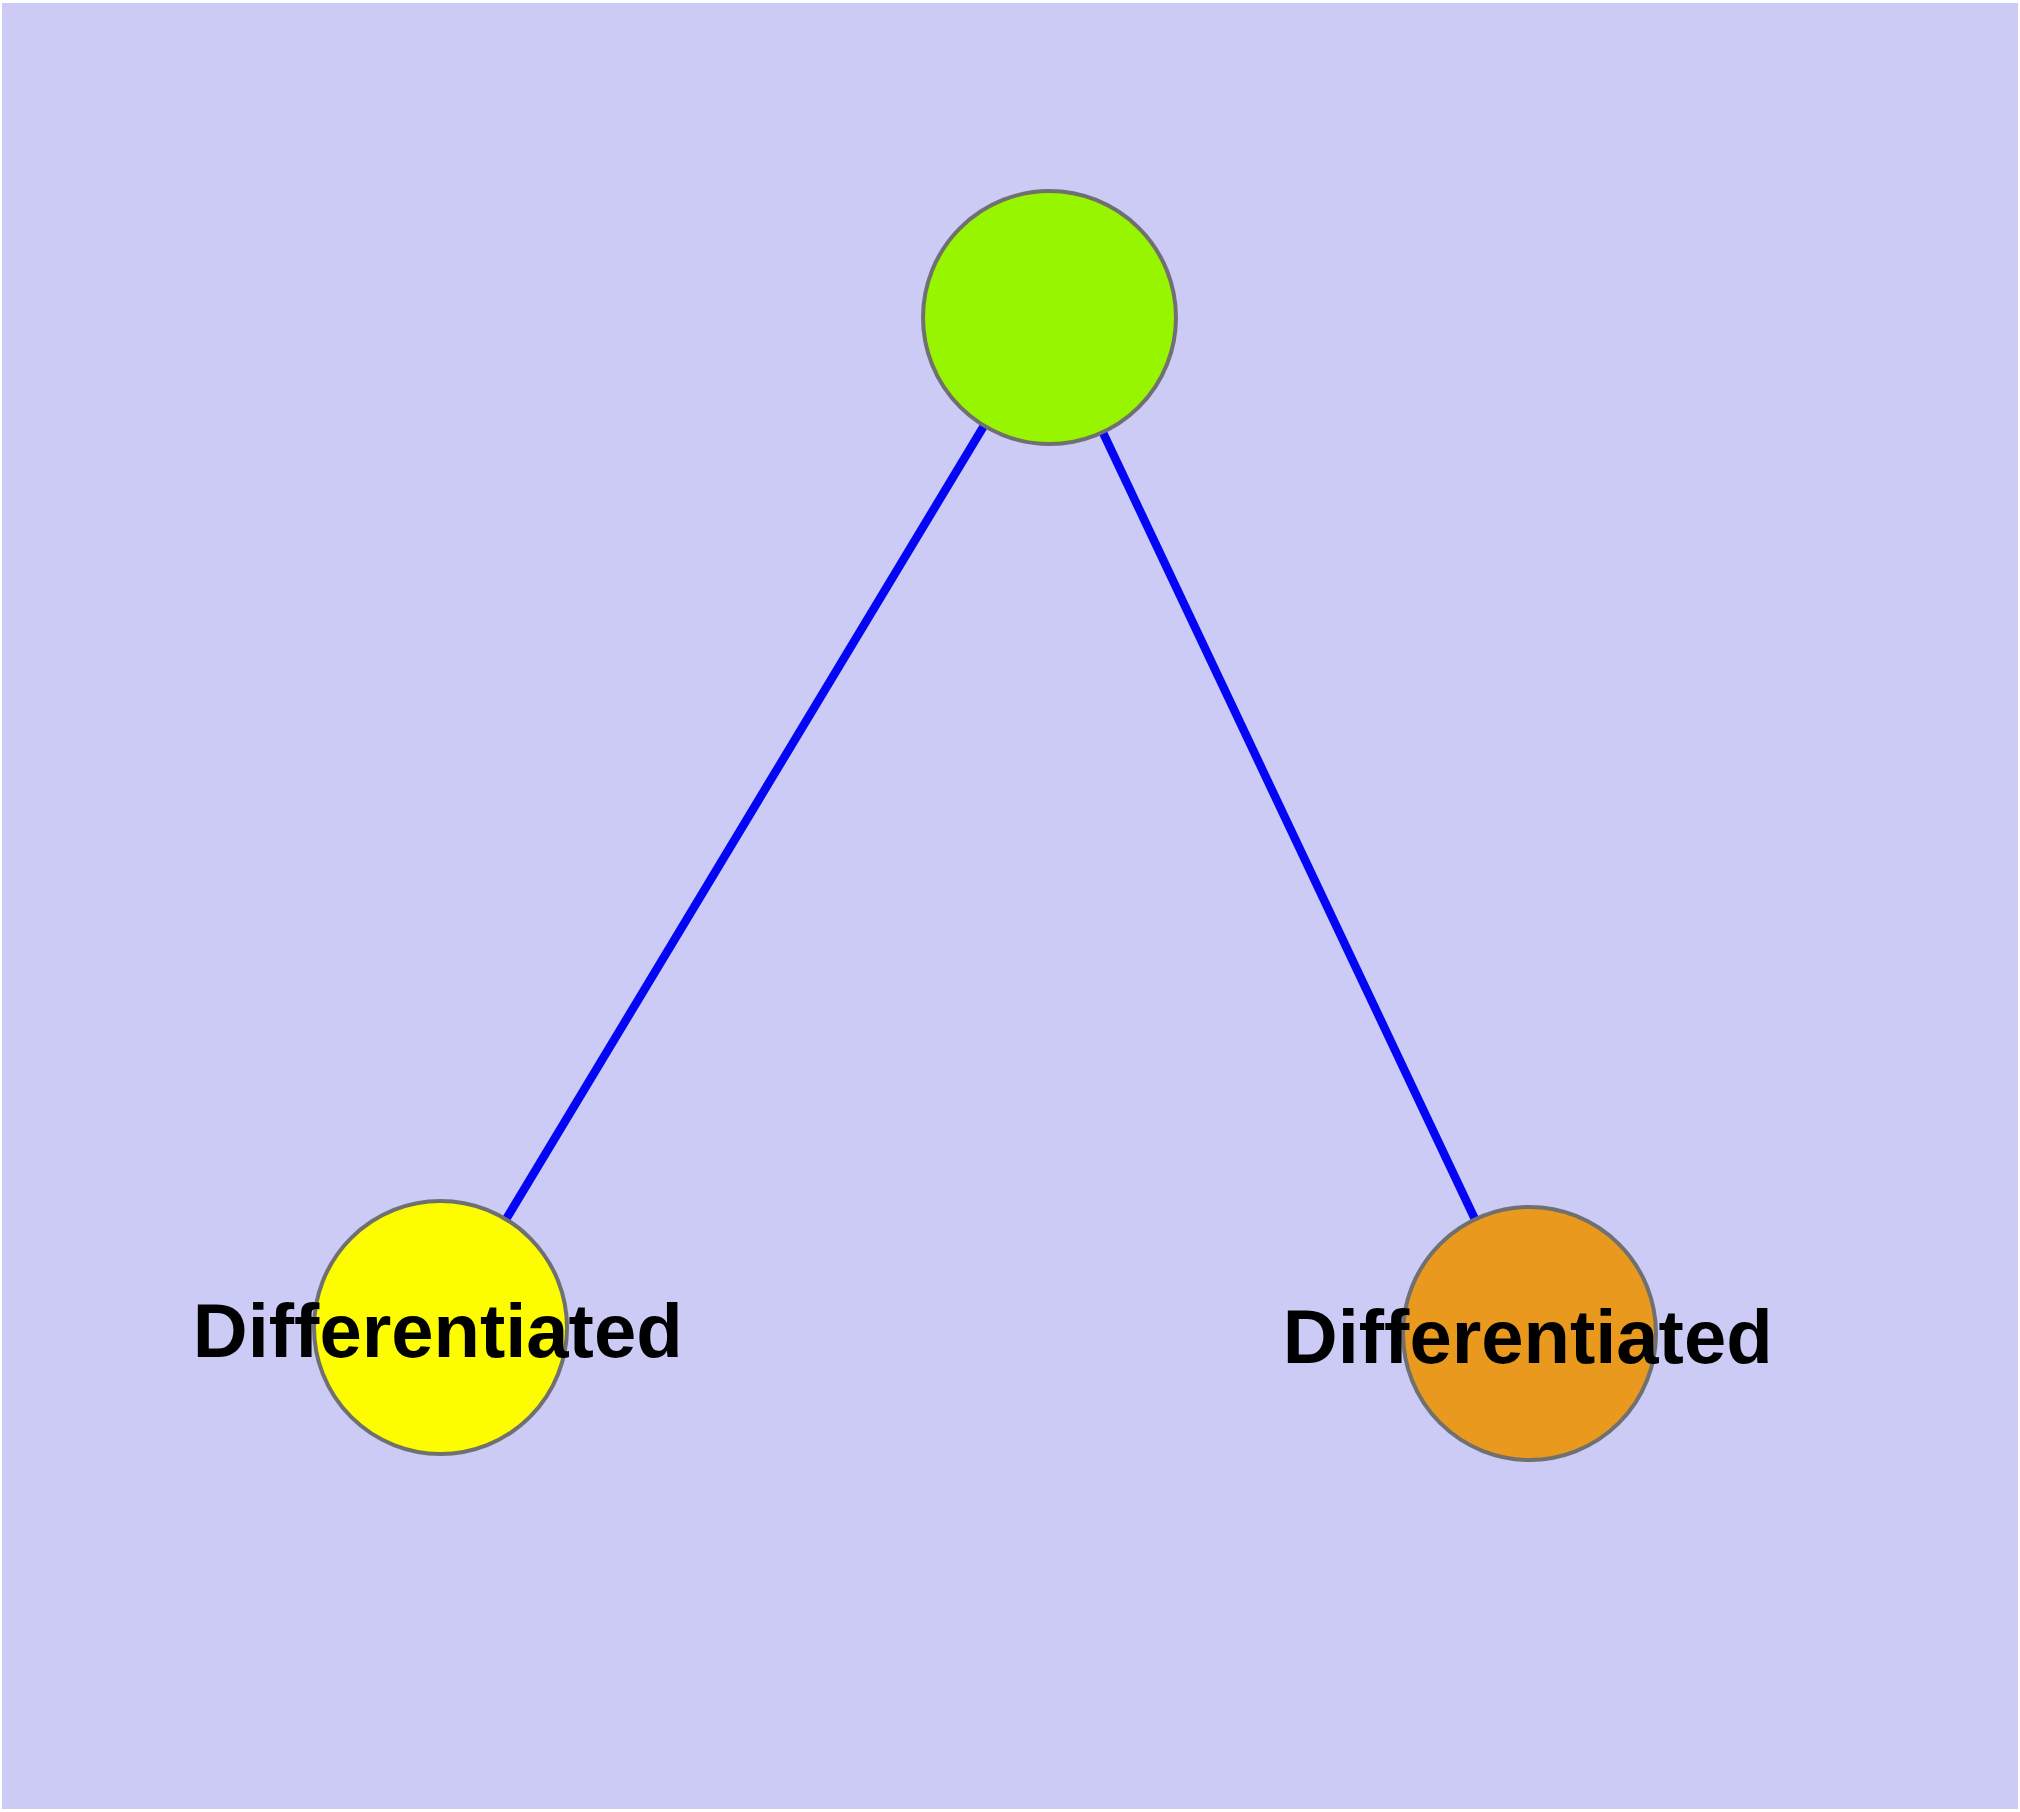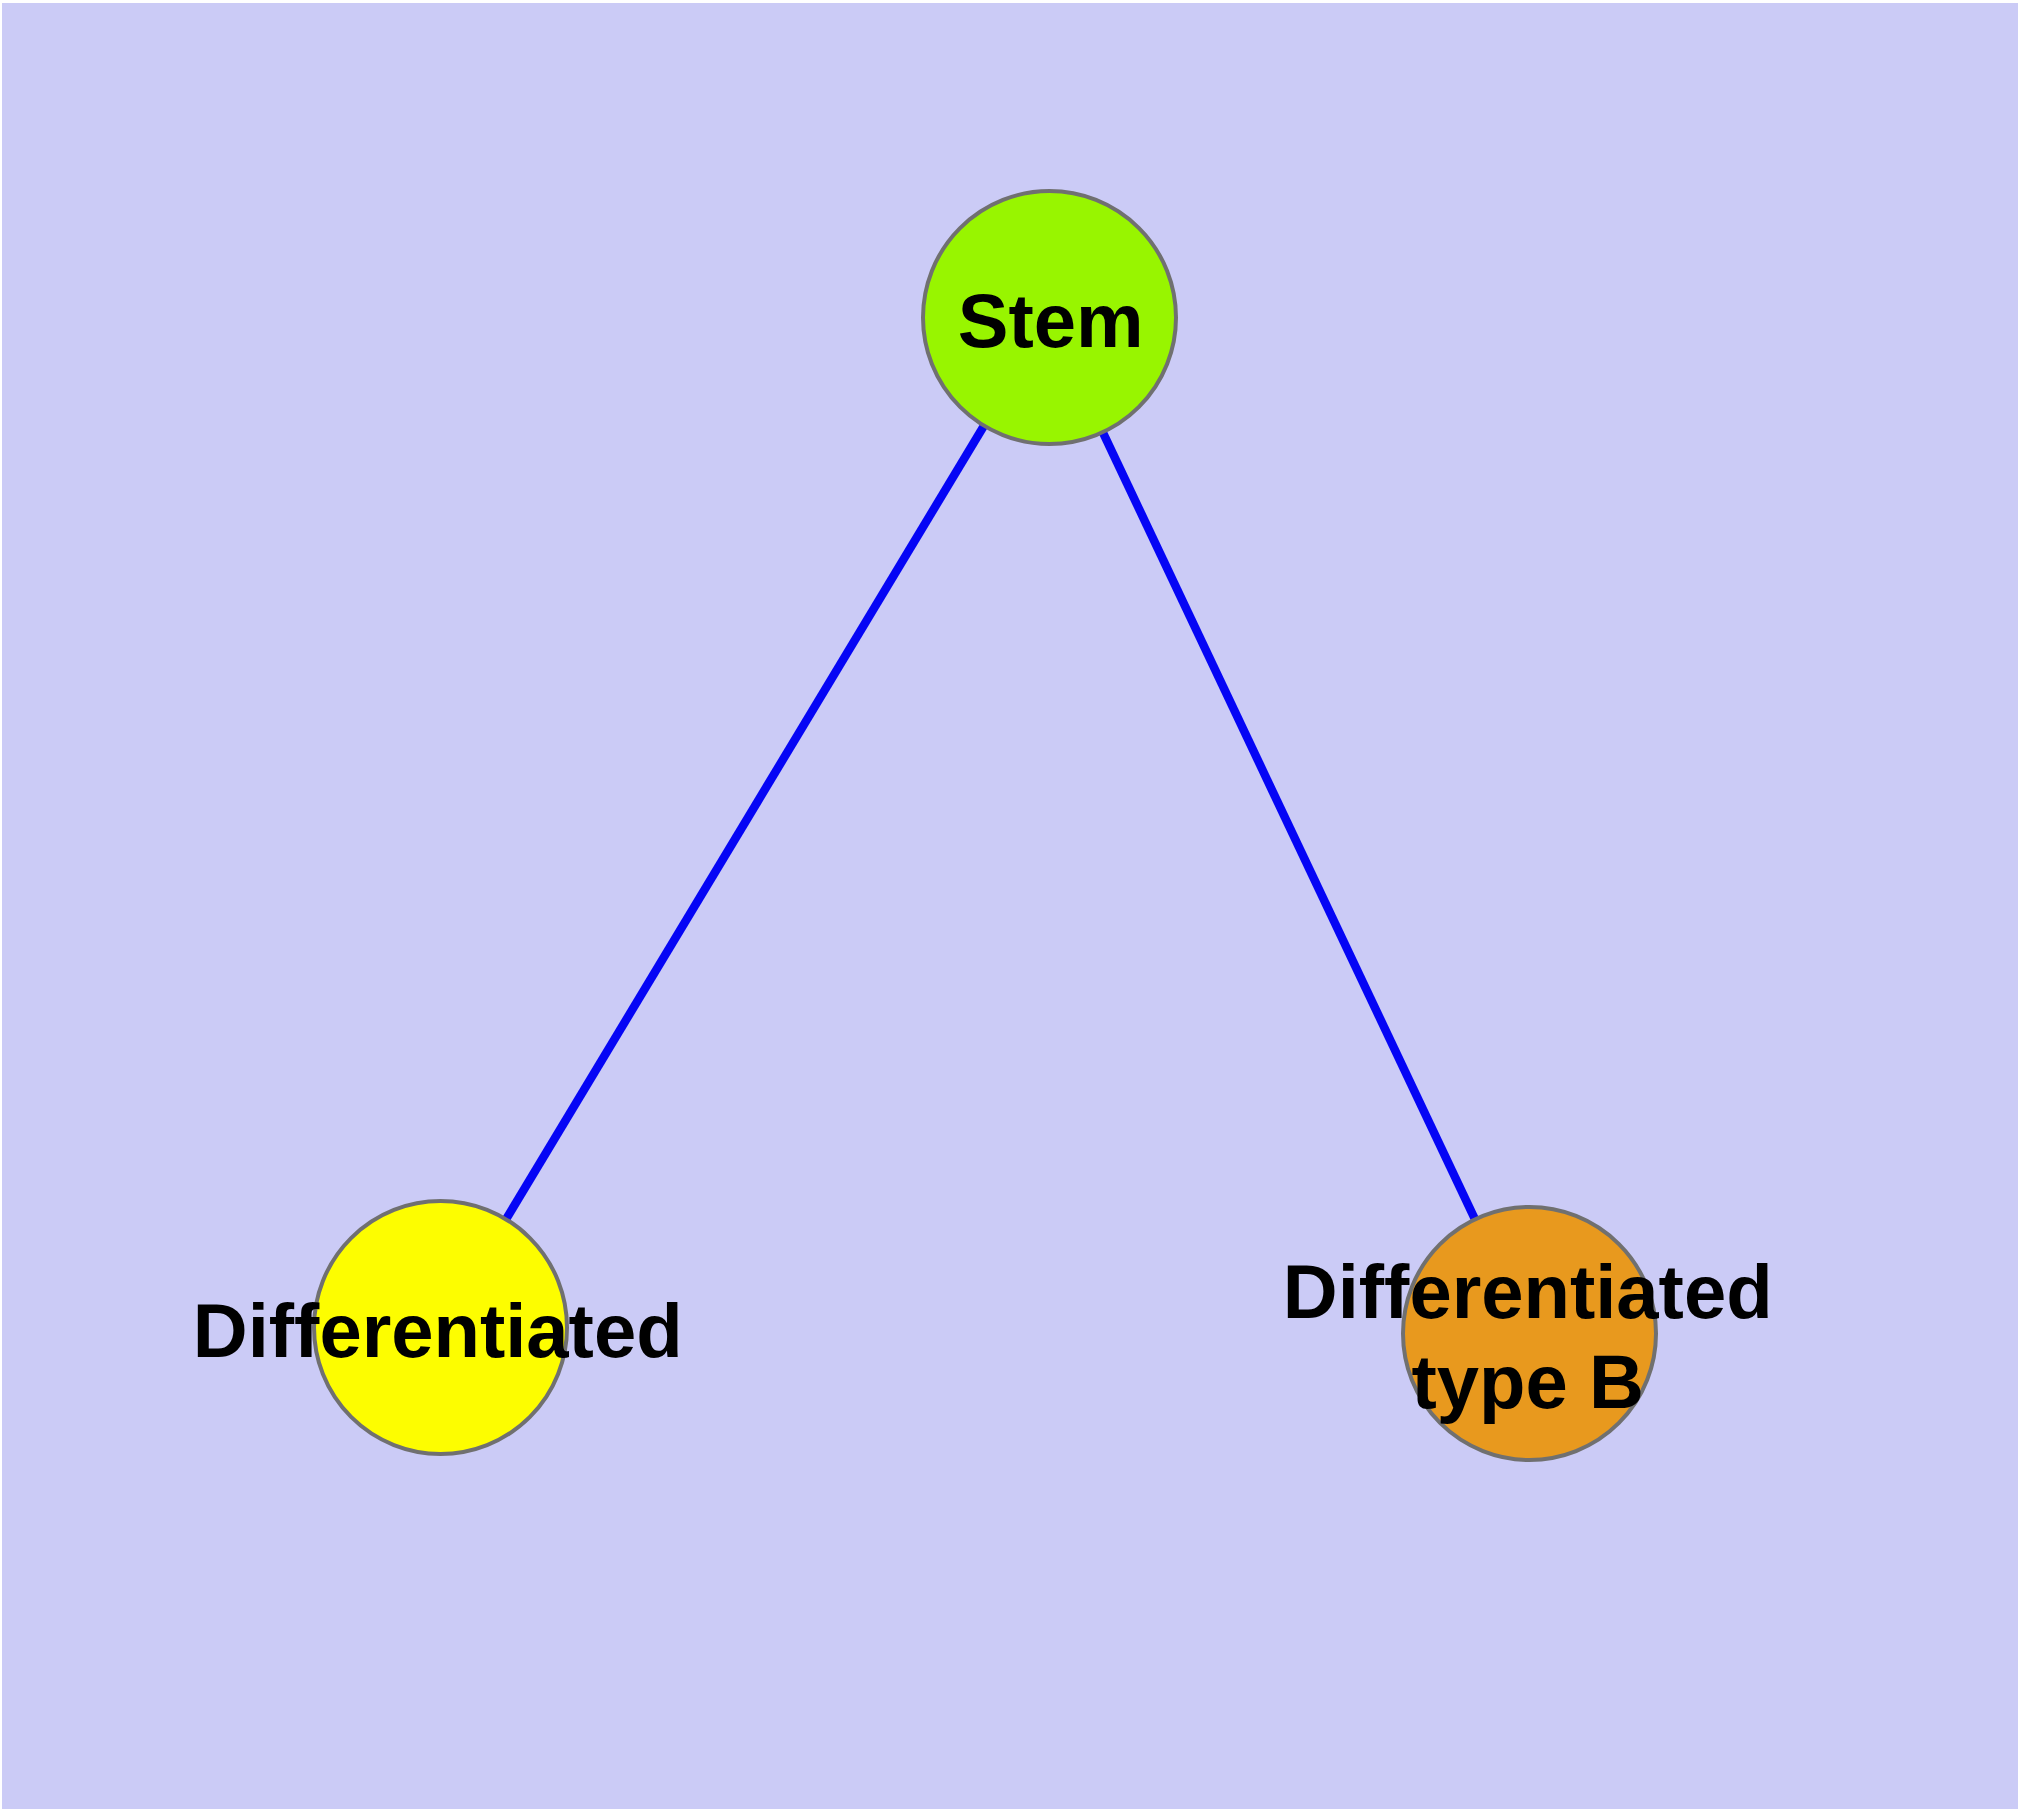--- a/index.html
+++ b/index.html
@@ -67,26 +67,24 @@
 
     <svg class="edges" viewBox="0 0 2384 2138">
       <line class="edge" x1="1238" y1="373" x2="520" y2="1565" style="stroke: rgb(5, 5, 245);"></line>
       <line class="edge" x1="1238" y1="373" x2="1805" y2="1572" style="stroke: rgb(5, 5, 245);"></line>
     </svg>
 
     <div class="node node-stem" style="background-color: rgb(152, 245, 0); border-color: rgb(112, 112, 112);"></div>
     <div class="node node-type-a" style="background-color: rgb(253, 253, 0); border-color: rgb(112, 112, 112);"></div>
     <div class="node node-type-b" style="background-color: rgb(232, 153, 30); border-color: rgb(112, 112, 112);"></div>
 
-    <div class="label label-stem" style="color: rgb(0, 0, 0);">Stem</div>
 
     <div class="label label-type-a" style="color: rgb(0, 0, 0);">
       <span>Differentiated</span>
     </div>
 
     <div class="label label-type-b" style="color: rgb(0, 0, 0);">
       <span>Differentiated</span>
-      <span>type B</span>
     </div>
 
   </div>
 </div>
 
 
 </body></html>

